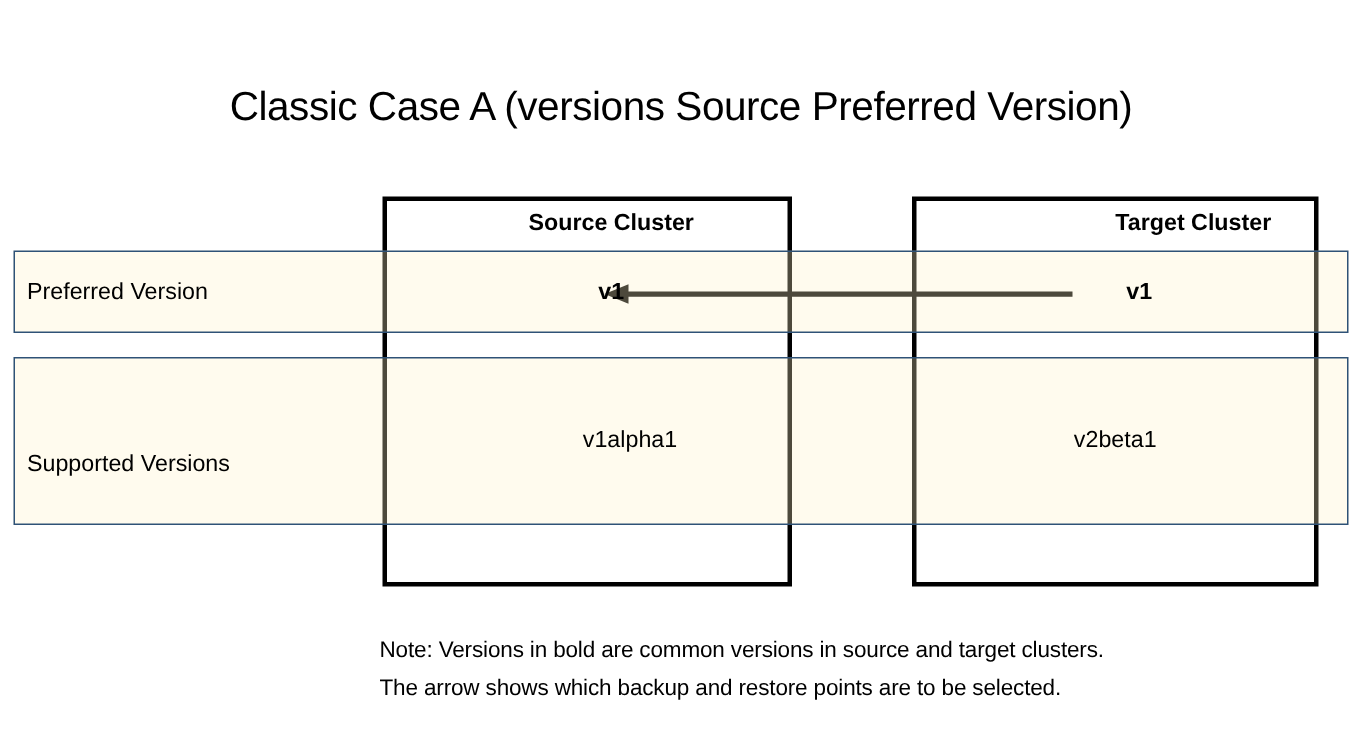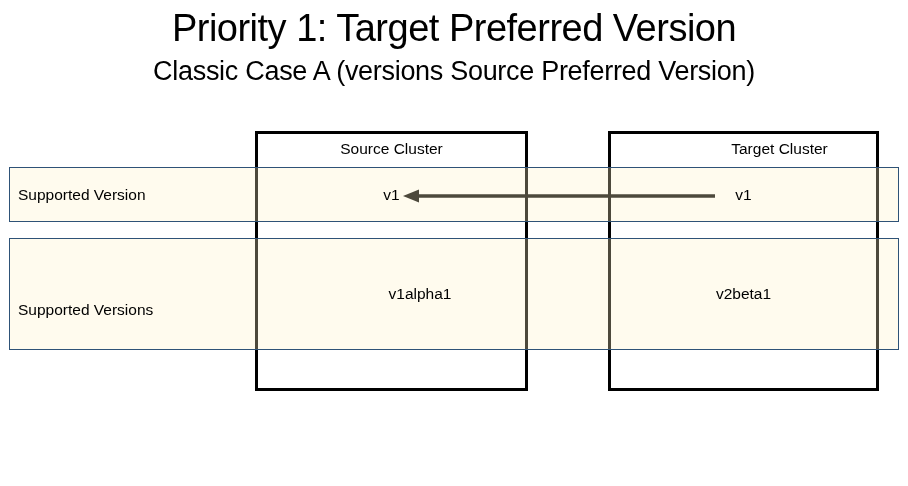--- a/index.html
+++ b/index.html
@@ -82,21 +82,21 @@
   .cell {
     position: absolute;
     z-index: 3;
     display: flex;
     align-items: center;
     font-size: 16px;
     line-height: 1.1;
     white-space: nowrap;
   }
   .centered { justify-content: center; }
-  .bold { font-weight: 400; }
+  .bold { font-weight: 700; margin-left: 16px; }
 
   .hdr-source { left: 255px; top: 133px; width: 273px; height: 32px; font-size: 15.5px; }
   .hdr-target { left: 644px; top: 133px; width: 271px; height: 32px; font-size: 15.5px; }
 
   .label-preferred { left: 18px; top: 167px; width: 230px; height: 55px; font-size: 15.5px; }
   .label-supported { left: 18px; top: 238px; width: 230px; height: 144px; font-size: 15.5px; }
 
   .pref-source { left: 255px; top: 167px; width: 273px; height: 55px; font-size: 15.5px; }
   .pref-target { left: 608px; top: 167px; width: 271px; height: 55px; font-size: 15.5px; }
   .supp-source { left: 255px; top: 238px; width: 330px; height: 112px; font-size: 15.5px; }
@@ -109,40 +109,43 @@
     font-size: 15px;
     line-height: 25px;
     letter-spacing: -0.1px;
   }
 </style>
 </head>
 <body>
 
 <div class="slide">
 
-  <div class="title">Priority 1: Target Preferred Version</div>
   <div class="subtitle">Classic Case A (versions Source Preferred Version)</div>
 
   <div class="box box-source"></div>
   <div class="box box-target"></div>
 
   <svg class="arrow" viewBox="0 0 908 486" aria-hidden="true">
     <line class="arrow-line" x1="715" y1="196" x2="416" y2="196"></line>
     <polygon class="arrow-head" points="403,196 419,189.5 419,202.5"></polygon>
   </svg>
 
   <div class="row row-preferred"></div>
   <div class="row row-supported"></div>
 
   <div class="cell hdr-source centered bold">Source Cluster</div>
   <div class="cell hdr-target centered bold">Target Cluster</div>
 
-  <div class="cell label-preferred">Supported Version</div>
+  <div class="cell label-preferred">Preferred Version</div>
   <div class="cell label-supported">Supported Versions</div>
 
   <div class="cell pref-source centered bold">v1</div>
   <div class="cell pref-target centered bold">v1</div>
 
   <div class="cell supp-source centered">v1alpha1</div>
   <div class="cell supp-target centered">v2beta1</div>
 
+  <div class="note">
+    <div>Note: Versions in bold are common versions in source and target clusters.</div>
+    <div>The arrow shows which backup and restore points are to be selected.</div>
+  </div>
 
 </div>
 
 </body></html>

